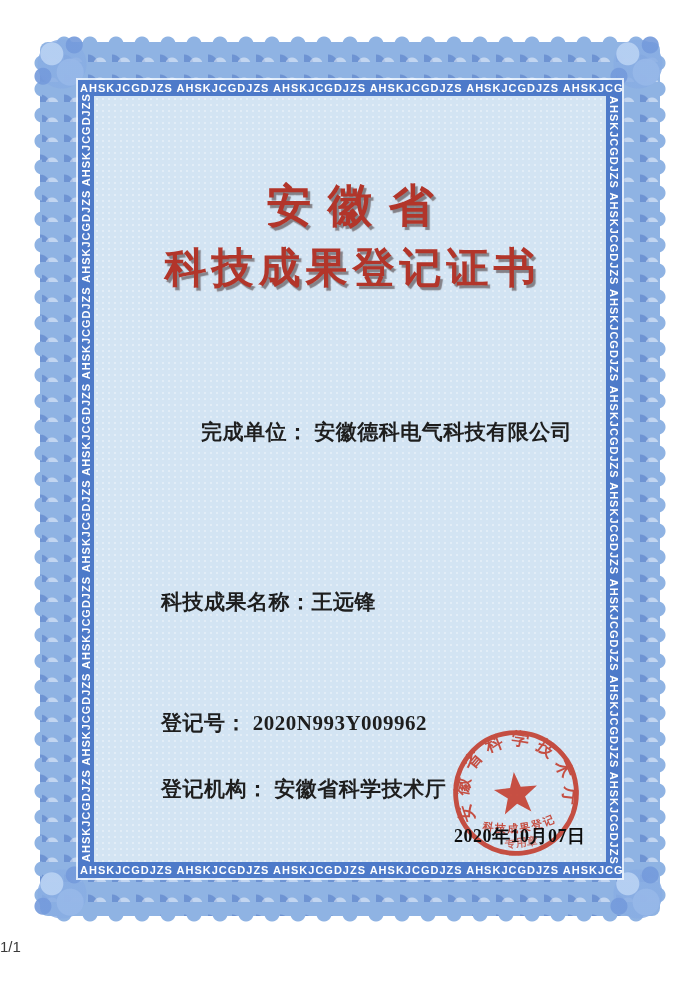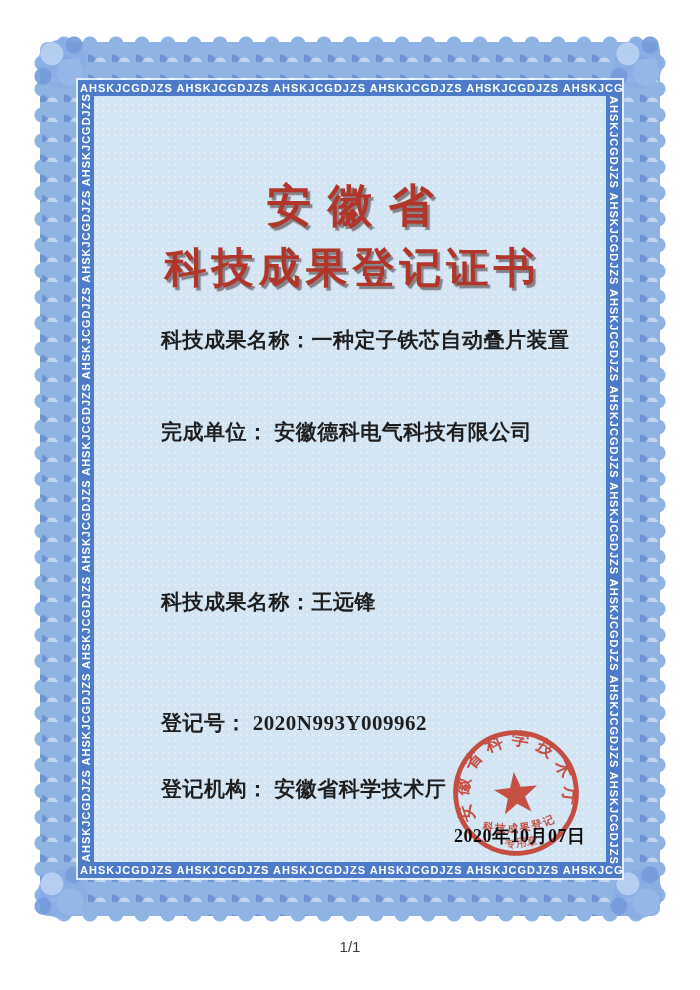--- a/index.html
+++ b/index.html
@@ -76,28 +76,28 @@
     background-size:6px 6px;
   }
 
   .title{position:absolute;left:94px;right:94px;text-align:center;color:var(--title-red);
     font-weight:bold;text-shadow:2.5px 3px 1px rgba(66,48,48,.55);}
   .title.l1{top:176px;font-size:45px;letter-spacing:16px;text-indent:16px;}
   .title.l2{top:240px;font-size:42px;letter-spacing:5px;text-indent:5px;}
 
   .field{position:absolute;left:161px;font-size:21px;font-weight:bold;color:var(--text-dark);
     letter-spacing:0.5px;white-space:nowrap;}
-  .f1{top:326px;} .f2{top:418px;} .f3{top:588px;} .f4{top:709px;} .f5{top:775px;}
+  .f1{top:326px;} .f2{top:418px;margin-left:40px;} .f3{top:588px;} .f4{top:709px;} .f5{top:775px;}
 
   
   .seal{position:absolute;left:446px;top:723px;width:140px;height:140px;z-index:3;}
   .seal-date{position:absolute;left:454px;top:824px;z-index:5;font-size:18px;font-weight:bold;
     color:#0d0d0d;letter-spacing:0.5px;white-space:nowrap;}
 
-  .page-num{position:absolute;left:0;right:0;top:938px;text-align:center;
+  .page-num{position:absolute;left:0;right:0;top:938px;text-align:left;
     font-family:"Liberation Sans",sans-serif;font-size:15px;color:#3a3a3a;}
 </style>
 </head>
 <body>
 
 <div class="page">
 
   <div class="band"></div>
   <div class="scallop top"></div>
   <div class="scallop bottom"></div>
@@ -113,23 +113,20 @@
     <div class="strip h bottom">AHSKJCGDJZS AHSKJCGDJZS AHSKJCGDJZS AHSKJCGDJZS AHSKJCGDJZS AHSKJCGDJZS AHSKJCGDJZS AHSKJCGDJZS AHSKJCGDJZS AHSKJCGDJZS AHSKJCGDJZS AHSKJCGDJZS</div>
     <div class="strip v left">AHSKJCGDJZS AHSKJCGDJZS AHSKJCGDJZS AHSKJCGDJZS AHSKJCGDJZS AHSKJCGDJZS AHSKJCGDJZS AHSKJCGDJZS AHSKJCGDJZS AHSKJCGDJZS AHSKJCGDJZS AHSKJCGDJZS</div>
     <div class="strip v right">AHSKJCGDJZS AHSKJCGDJZS AHSKJCGDJZS AHSKJCGDJZS AHSKJCGDJZS AHSKJCGDJZS AHSKJCGDJZS AHSKJCGDJZS AHSKJCGDJZS AHSKJCGDJZS AHSKJCGDJZS AHSKJCGDJZS</div>
   </div>
 
   <div class="content"></div>
 
   <div class="title l2">科技成果登记证书</div>
   <div class="title l1">安徽省</div>
 
-  <div class="field f1">
-    <span>科技成果名称：</span><span>一种定子铁芯自动叠片装置</span>
-  </div>
   <div class="field f2">
     <span>完成单位： </span><span>安徽德科电气科技有限公司</span>
   </div>
   <div class="field f3">
     <span>科技成果名称：</span><span>王远锋</span>
   </div>
   <div class="field f4">
     <span>登记号： </span><span>2020N993Y009962</span>
   </div>
   <div class="field f5">

